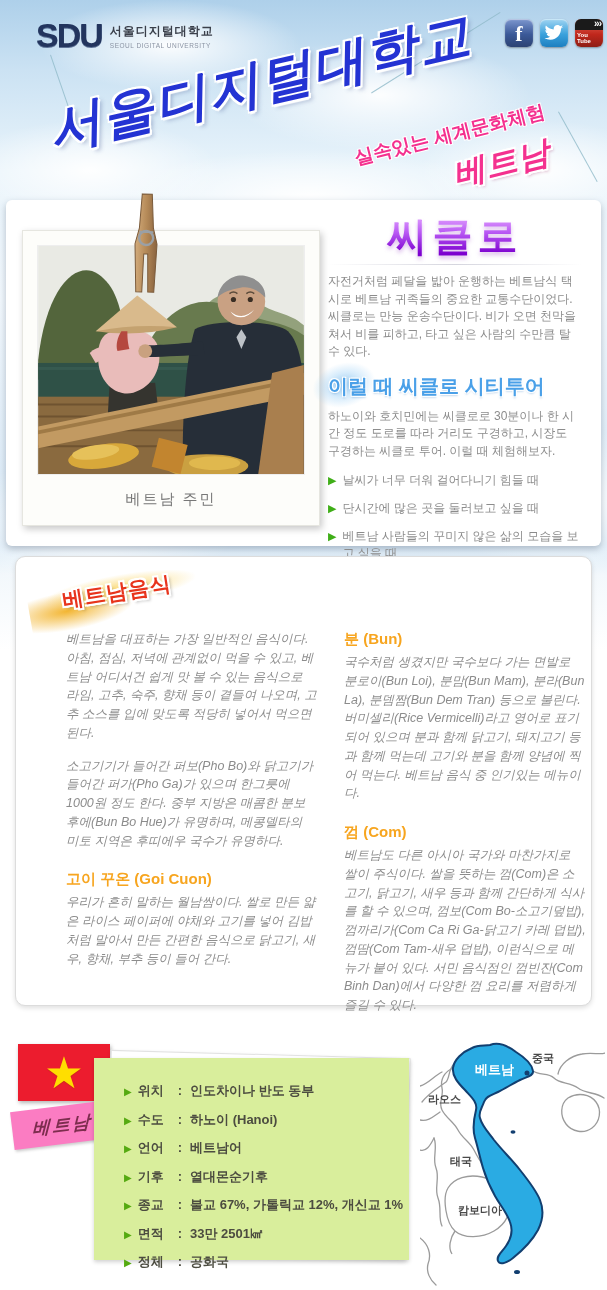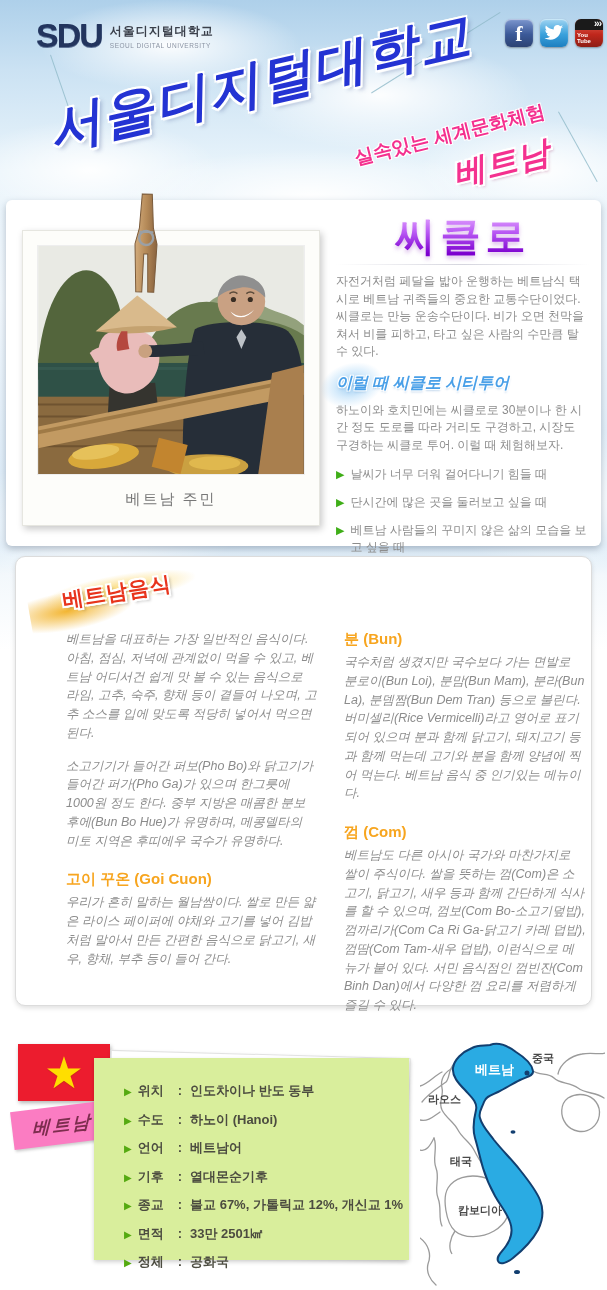--- a/index.html
+++ b/index.html
@@ -34,34 +34,34 @@
 
   
   .card1 { position:absolute; left:6px; top:200px; width:595px; height:346px; background:#fff;
     border-radius:6px; box-shadow:0 3px 7px rgba(90,105,125,.4); }
   .polaroid { position:absolute; left:22px; top:230px; width:298px; height:296px; background:#fdfdfa;
     border:1px solid #e6e6e0; box-shadow:2px 3px 7px rgba(0,0,0,.22); padding:14px 14px 0;}
   .polaroid svg.photo { display:block; border:1px solid #eee; }
   .polaroid-caption { height:50px; line-height:48px; text-align:center; color:#777; font-size:15px; letter-spacing:2px;}
   .clothespin { position:absolute; left:130px; top:192px; z-index:6; transform:rotate(1.5deg);}
 
-  .cyclo-col { position:absolute; left:336px; top:214px; width:254px;}
+  .cyclo-col { position:absolute; left:328px; top:214px; width:254px;}
   .cyclo-title { text-align:center; font-size:40px; font-weight:900; letter-spacing:5px; color:#8d1fd6;
     filter:drop-shadow(0 3px 2px rgba(140,40,190,.3)); line-height:44px;}
   @supports (-webkit-background-clip: text) {
     .cyclo-title { background:linear-gradient(180deg,#e7aaff 0%,#bb5cf5 40%,#7c00cf 90%);
       -webkit-background-clip:text; -webkit-text-fill-color:transparent;}
   }
   .cyclo-divider { height:1px; background:linear-gradient(90deg,rgba(200,200,210,0),#d5d5de,rgba(200,200,210,0)); margin:6px 0 8px;}
   .cyclo-col p { font-size:12px; line-height:1.46; color:#8c8c8c; }
   .tour-head-wrap { position:relative; margin:12px 0 8px; }
   .tour-splash { position:absolute; left:-16px; top:-10px; width:64px; height:44px;
     background:radial-gradient(closest-side, rgba(120,185,235,.75), rgba(140,200,245,.35) 55%, rgba(140,200,245,0)); transform:rotate(-15deg);}
-  .tour-head { position:relative; font-size:16px; font-weight:900; color:#4aa0e8; letter-spacing:0px;
-    text-shadow:-1px -1px 0 #fff,1px -1px 0 #fff,-1px 1px 0 #fff,1px 1px 0 #fff,0 2px 2px rgba(80,140,200,.35);font-style:italic;}
+  .tour-head { position:relative; font-size:20px; font-weight:900; color:#4aa0e8; letter-spacing:0px;
+    text-shadow:-1px -1px 0 #fff,1px -1px 0 #fff,-1px 1px 0 #fff,1px 1px 0 #fff,0 2px 2px rgba(80,140,200,.35);}
   .cyclo-bullets { list-style:none; margin-top:12px;}
   .cyclo-bullets li { display:flex; gap:6px; font-size:12px; line-height:1.42; color:#8c8c8c; margin-bottom:11px;}
   .b-arrow { color:#3fae18; font-size:11px; line-height:17px; flex:0 0 auto;}
 
   
   .card2 { position:absolute; left:15px; top:556px; width:577px; height:450px; background:#fff;
     border:1px solid #dcdcdc; border-radius:10px; box-shadow:0 2px 5px rgba(0,0,0,.13);}
   .flame { position:absolute; left:28px; top:566px; width:170px; height:64px; transform:rotate(-10deg); z-index:3;
     background:radial-gradient(ellipse 55% 42% at 22% 58%, rgba(242,178,40,.95), rgba(242,178,40,0) 72%),
                radial-gradient(ellipse 65% 32% at 55% 38%, rgba(250,212,96,.85), rgba(250,212,96,0) 70%);}

